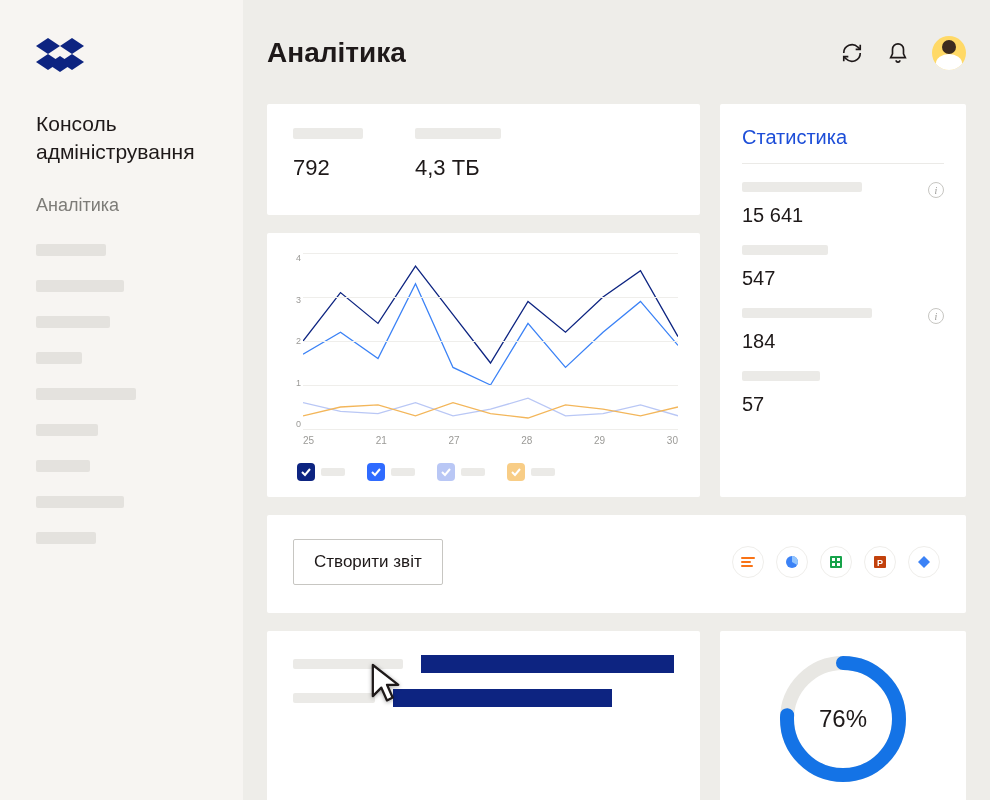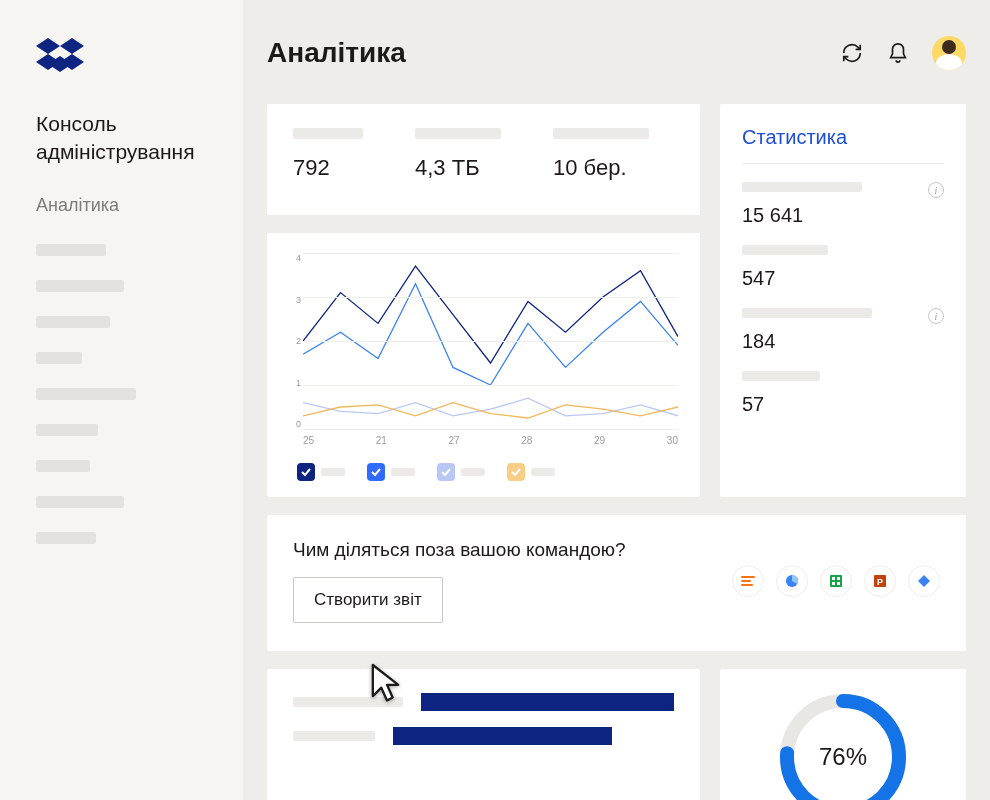--- a/index.html
+++ b/index.html
@@ -238,24 +238,20 @@
     <div class="row1">
       <div style="flex:1; display:flex; flex-direction:column;">
         <div class="card summary">
           <div class="col">
             <div class="sk" style="width:70px"></div>
             <div class="val">792</div>
           </div>
           <div class="col">
             <div class="sk" style="width:86px"></div>
             <div class="val">4,3 ТБ</div>
-          </div>
-          <div class="col">
-            <div class="sk" style="width:96px"></div>
-            <div class="val">10 бер.</div>
           </div>
         </div>
 
         <div class="card chart-card">
           <div class="chart-area">
             <div class="y-ticks">
               <span>4</span>
               <span>3</span>
               <span>2</span>
               <span>1</span>
@@ -339,21 +335,20 @@
         </div>
         <div class="stat-item">
           <div class="sk" style="width:78px"></div>
           <div class="val">57</div>
         </div>
       </div>
     </div>
 
     <div class="card share-card">
       <div class="share-left">
-        <div class="share-title">Чим діляться поза вашою командою?</div>
         <button class="btn">Створити звіт</button>
       </div>
       <div class="file-icons">
         <div class="fi">
           <svg width="16" height="16" viewBox="0 0 16 16">
               <g stroke="#f97316" stroke-width="2" stroke-linecap="round">
                 <line x1="2" y1="4" x2="14" y2="4"></line>
                 <line x1="2" y1="8" x2="10" y2="8"></line>
                 <line x1="2" y1="12" x2="12" y2="12"></line>
               </g>

